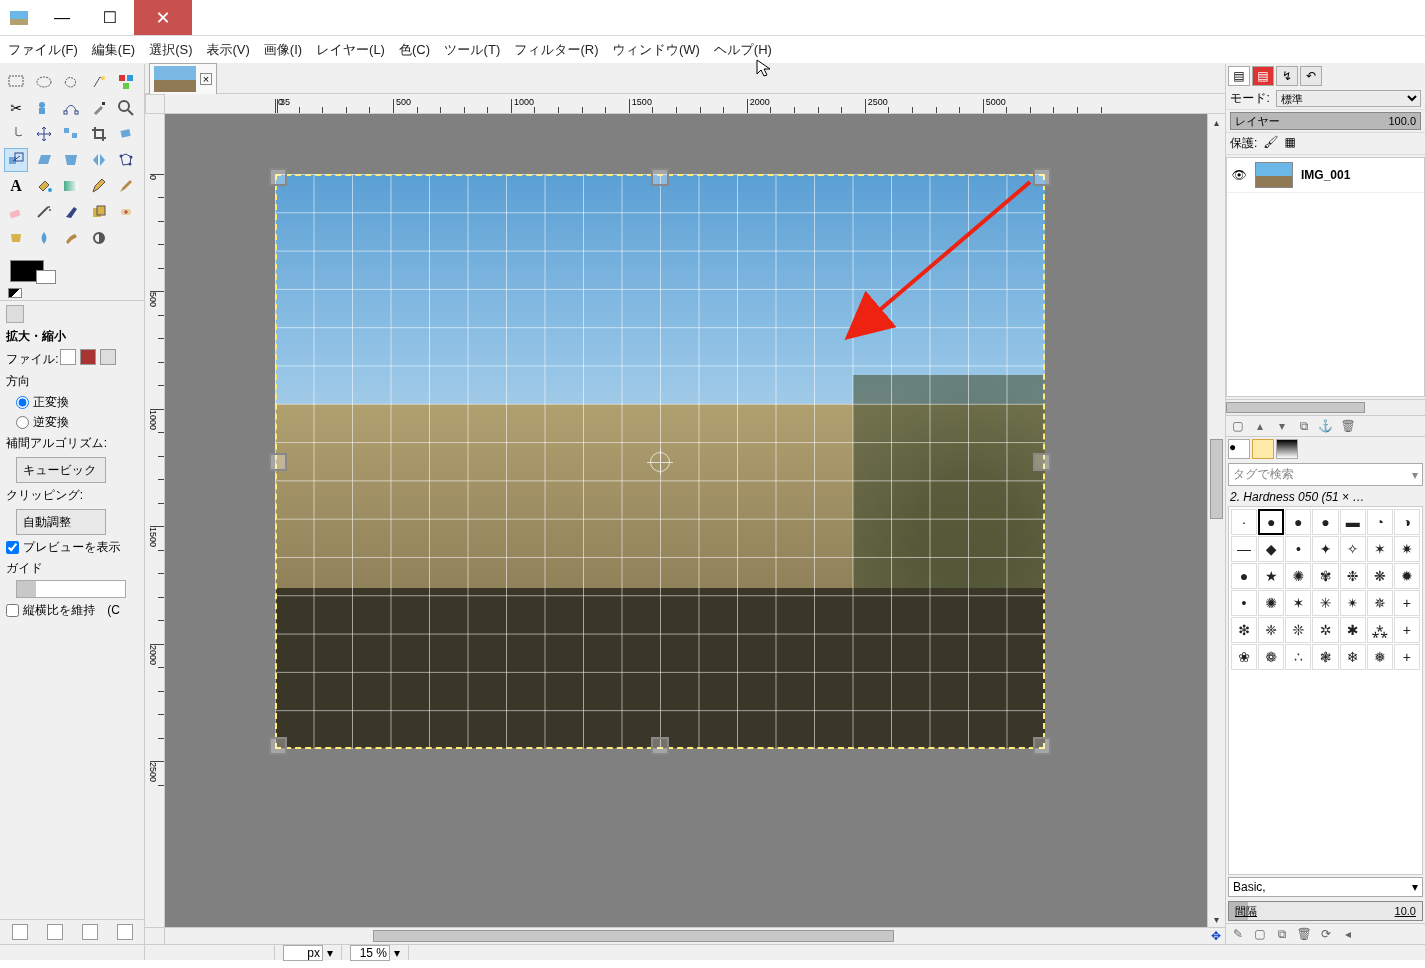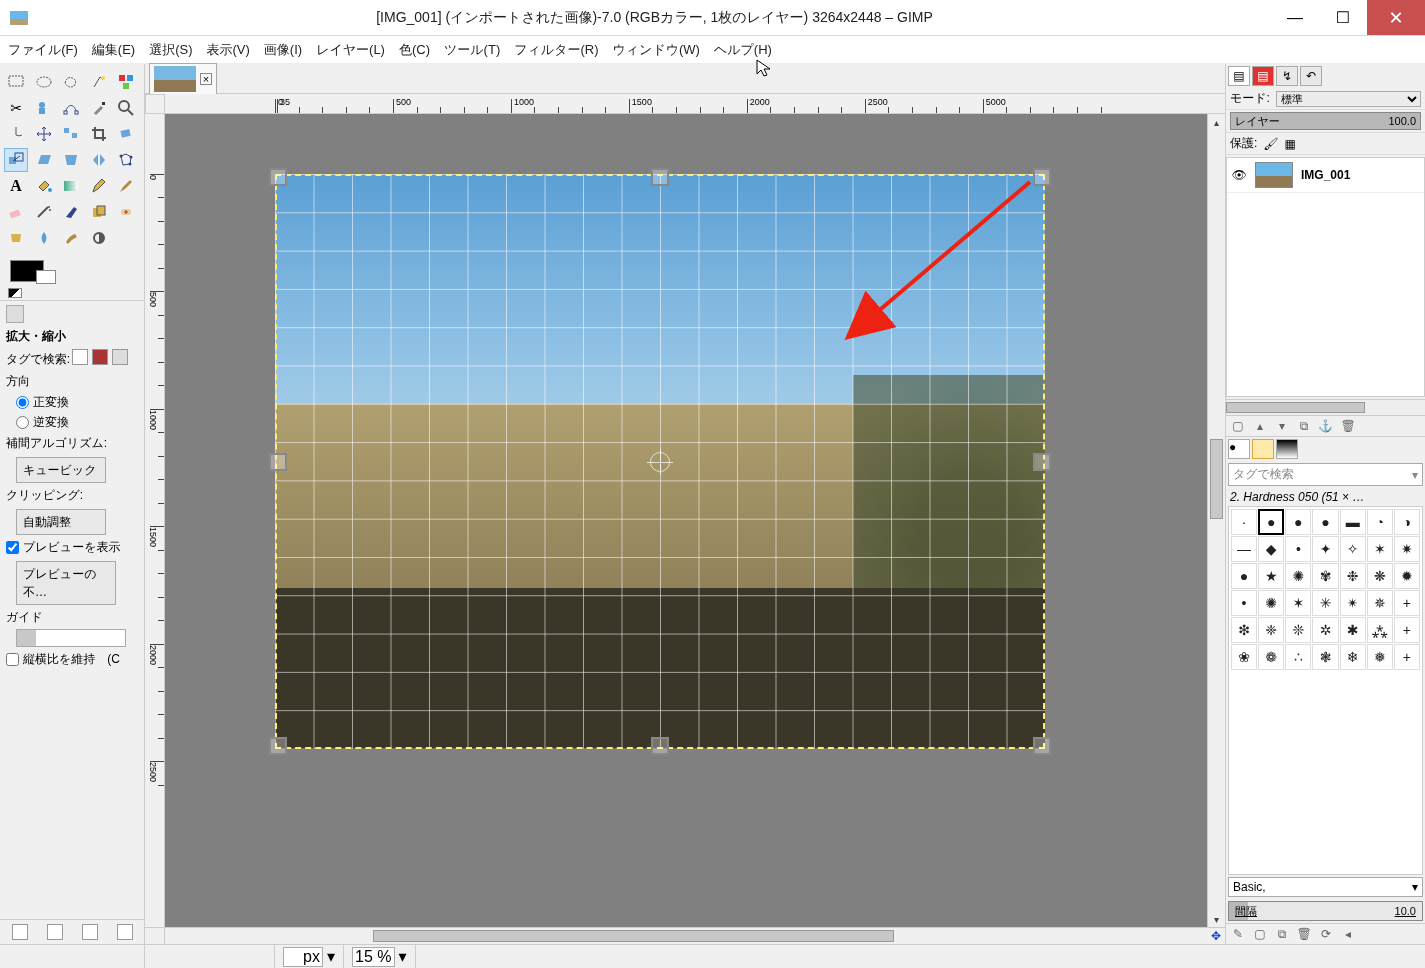--- a/index.html
+++ b/index.html
@@ -85,21 +85,21 @@
   .hscroll-row { display:flex; height:18px; background:#f0f0f0; border-top:1px solid #ccc; }
   .hscroll-row .track { flex:1; position:relative; }
   .hscroll-row .thumb { position:absolute; left:20%; width:50%; top:2px; bottom:2px; background:#c8c8c8; border:1px solid #999; }
   .navicon { width:18px; display:flex; align-items:center; justify-content:center; font-size:12px; color:#14c; }
 
   
   .right { width: 200px; background: #f0f0f0; border-left: 1px solid #ccc; display: flex; flex-direction: column; font-size: 12px; }
   .rtabs { display:flex; gap:2px; padding:2px; }
   .rtab { width:22px; height:20px; border:1px solid #aaa; background:#e8e8e8; display:flex; align-items:center; justify-content:center; font-size:12px; }
   .rtab.active { background:#fff; }
-  .rrow { display:flex; align-items:center; gap:6px; padding:2px 4px; border-bottom:1px solid #ddd; }
+  .rrow { display:flex; gap:6px; padding:2px 4px; border-bottom:1px solid #ddd; }
   .rrow select { flex:1; font-size:11px; background:#ececec; border:1px solid #aaa; }
   .opacity-bar { flex:1; height:18px; background:#b8b8b8; border:1px solid #888; position:relative; display:flex; align-items:center; padding:0 4px; justify-content:space-between; font-size:11px; }
   .layers { flex:0 0 240px; background:#fff; border:1px solid #ccc; margin:2px 0px; overflow:auto; }
   .layer { display:flex; align-items:center; gap:8px; padding:4px; border-bottom:1px solid #eee; }
   .eye { width:16px; text-align:center; }
   .lthumb { width:38px; height:26px; background:linear-gradient(#6ab7e8 55%, #8f7a55 55%); border:1px solid #888; }
   .hscroll-mini { height:16px; background:#eee; border-top:1px solid #ccc; position:relative; }
   .hscroll-mini .t { position:absolute; left:0; right:30%; top:2px; bottom:2px; background:#c8c8c8; border:1px solid #999; }
   .iconrow { display:flex; gap:6px; padding:2px 4px; border-top:1px solid #ccc; }
   .iconrow .i { width:16px; height:16px; display:flex; align-items:center; justify-content:center; font-size:12px; color:#666; }
@@ -112,30 +112,29 @@
   .brushname { padding:2px 4px; font-style:italic; white-space:nowrap; overflow:hidden; text-overflow:ellipsis; }
   .brushgrid { flex:1; background:#fff; border:1px solid #ccc; margin:0 2px; overflow:auto; display:grid; grid-template-columns: repeat(7, 1fr); grid-auto-rows: 26px; gap:1px; padding:2px; }
   .brush { border:1px solid #ddd; display:flex; align-items:center; justify-content:center; font-size:14px; color:#222; }
   .brush.sel { outline:2px solid #000; outline-offset:-2px; }
   .brushset { border:1px solid #aaa; background:#fff; margin:2px; padding:2px 4px; display:flex; justify-content:space-between; align-items:center; }
   .spacing-bar { height:20px; border:1px solid #888; background:#e8e8e8; margin:2px; display:flex; align-items:center; justify-content:space-between; padding:0 6px; font-size:11px; position:relative; }
   .spacing-bar .fill { position:absolute; left:0; top:0; bottom:0; width:10%; background:#b8b8b8; }
   .spacing-bar span { position:relative;text-decoration:underline; }
 
   
-  .status { height: 24px; background: #f0f0f0; border-top: 1px solid #ccc; display: flex; align-items: center; font-size: 16px; }
+  .status { height: 16px; background: #f0f0f0; border-top: 1px solid #ccc; display: flex; align-items: center; font-size: 12px; }
   .status .seg { border-right: 1px solid #ccc; padding: 0 8px; height: 100%; display: flex; align-items: center; gap: 4px; }
   .status .spin { display:inline-block; border:1px solid #aaa; background:#fff; padding:0 2px; min-width:40px; text-align:right; }
 </style>
 </head>
 <body>
 
 <div class="titlebar">
   <div class="icon"></div>
-  <div class="title">[IMG_001] (インポートされた画像)-7.0 (RGBカラー, 1枚のレイヤー) 3264x2448 – GIMP</div>
   <div class="winbtns">
     <div class="winbtn">—</div>
     <div class="winbtn">☐</div>
     <div class="winbtn close">✕</div>
   </div>
 </div>
 
 <div class="menubar">
   <div class="menuitem">ファイル(F)</div>
   <div class="menuitem">編集(E)</div>
@@ -351,21 +350,21 @@
       <div class="bg"></div>
       <div class="tiny"></div>
     </div>
 
     <div class="options">
       <div style="display:flex; gap:4px; margin-bottom:4px;">
         <div style="width:18px;height:18px;border:1px solid #aaa;background:#ddd"></div>
       </div>
       <div class="hdr">拡大・縮小</div>
       <div class="row" style="display:flex;align-items:center;gap:2px">
-        <span>タグで検索:</span>
+        <span>ファイル:</span>
         <div class="chipbar">
           <div class="chip" style="background:#fff"></div>
           <div class="chip red"></div>
           <div class="chip"></div>
         </div>
       </div>
       <div class="row">方向</div>
       <label class="ind">
           <input type="radio" checked="" style="">
           <span>正変換</span>
@@ -375,21 +374,20 @@
           <span>逆変換</span>
         </label>
       <div class="row">補間アルゴリズム:</div>
       <div class="row ind"><span class="btn" style="width:90px">キュービック</span></div>
       <div class="row">クリッピング:</div>
       <div class="row ind"><span class="btn" style="width:90px">自動調整</span></div>
       <label>
           <input type="checkbox" checked="" style="">
           <span>プレビューを表示</span>
         </label>
-      <div class="row ind"><span class="btn" style="width:100px">プレビューの不…</span></div>
       <div class="row">ガイド</div>
       <div class="row ind">
           <div style="height:18px;border:1px solid #aaa;background:#fff;width:110px;position:relative">
             <div style="position:absolute;left:0;top:0;bottom:0;width:18%;background:#c8c8c8"></div>
           </div>
         </div>
       <label>
           <input type="checkbox" style="">
           <span>縦横比を維持　(C</span>
         </label>

